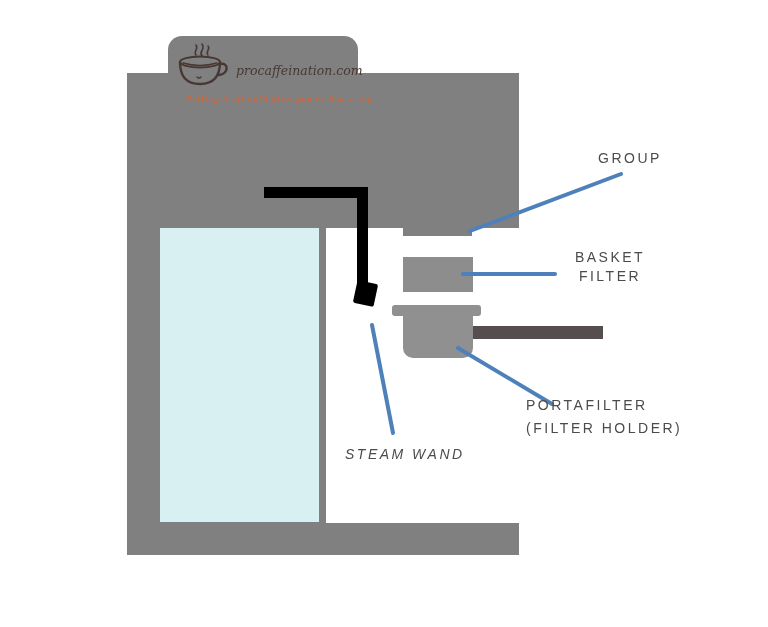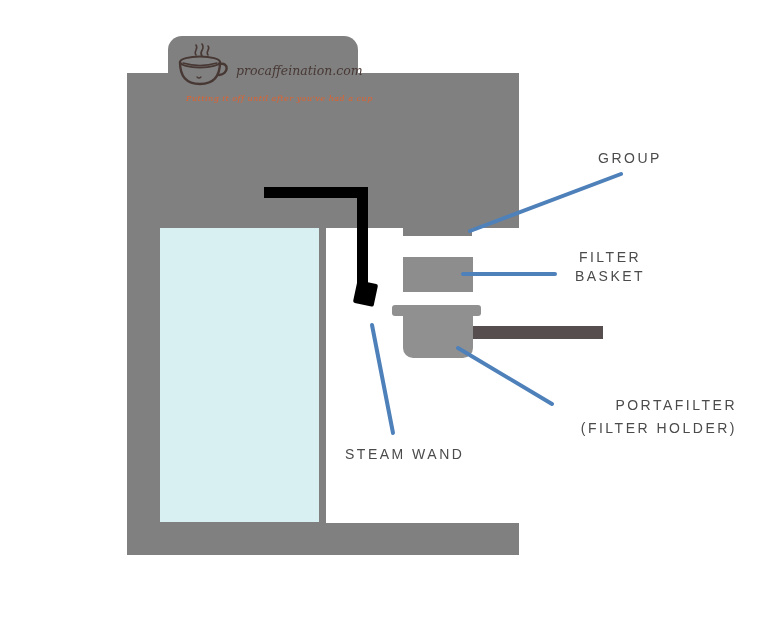--- a/index.html
+++ b/index.html
@@ -49,22 +49,22 @@
   
   .pointer-svg{left:0;top:0;width:768px;height:627px;pointer-events:none;}
   .pointer-svg line{stroke:var(--pointer_line);stroke-width:4;stroke-linecap:round;}
 
   .label{
     color:var(--label_text);font-size:14px;letter-spacing:2.5px;
     white-space:nowrap;line-height:21px;
   }
   .label-group{left:598px;top:148px;}
   .label-basket{left:550px;top:248px;width:120px;text-align:center;line-height:19px;}
-  .label-portafilter{left:537px;top:394px;width:200px;text-align:right;line-height:23px;}
-  .label-steam{left:345px;top:444px;}
+  .label-portafilter{left:526px;top:394px;width:200px;text-align:left;line-height:23px;}
+  .label-steam{left:345px;top:444px;font-style:italic;}
 </style>
 </head>
 <body>
 
 <div class="stage">
 
   <div class="abs logo-plate"></div>
   <div class="abs machine-body"></div>
   <div class="abs cutout"></div>
   <div class="abs water-tank"></div>
@@ -97,22 +97,22 @@
   <svg class="abs pointer-svg">
     <line x1="470" y1="231" x2="621" y2="174"></line>
     <line x1="463" y1="274" x2="555" y2="274"></line>
     <line x1="458" y1="348" x2="552" y2="404"></line>
     <line x1="372" y1="325" x2="393" y2="433"></line>
   </svg>
 
   <div class="abs label label-group">GROUP</div>
 
   <div class="abs label label-basket">
+    <div>BASKET</div>
     <div>FILTER</div>
-    <div>BASKET</div>
   </div>
 
   <div class="abs label label-portafilter">
     <div>PORTAFILTER</div>
     <div>(FILTER HOLDER)</div>
   </div>
 
   <div class="abs label label-steam">STEAM WAND</div>
 </div>
 

